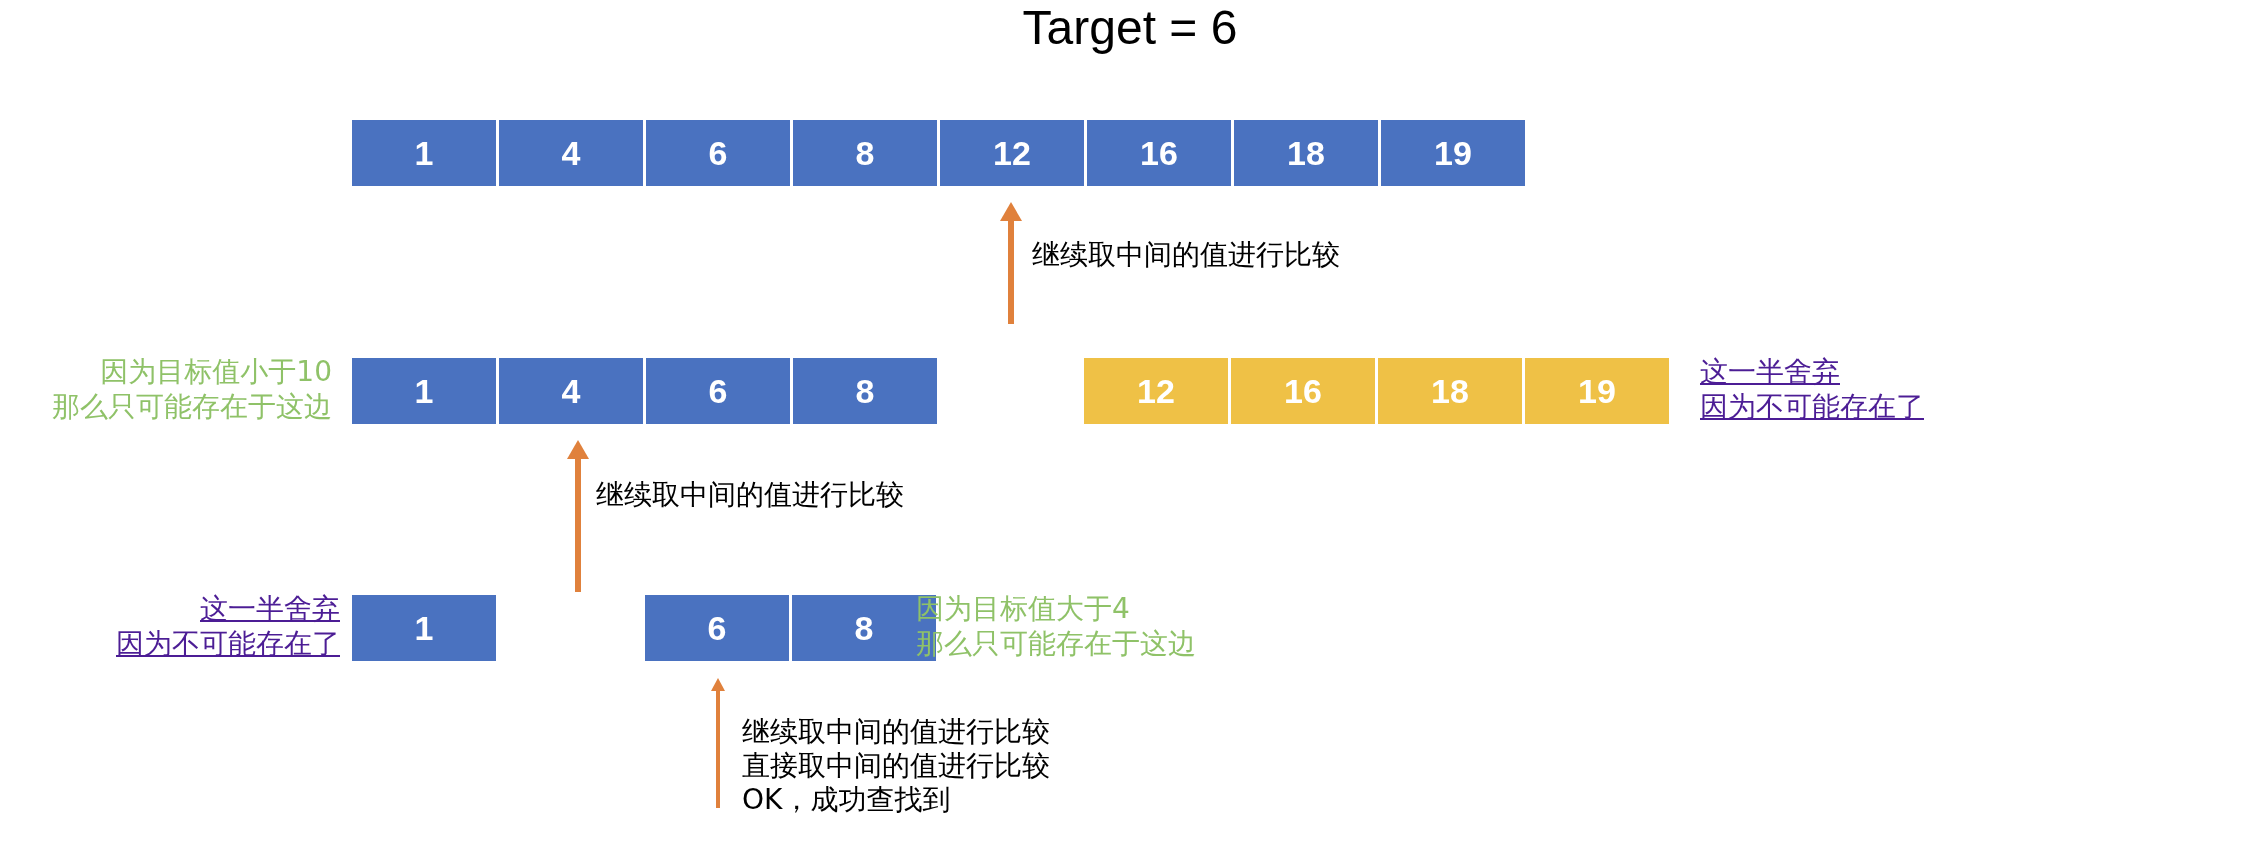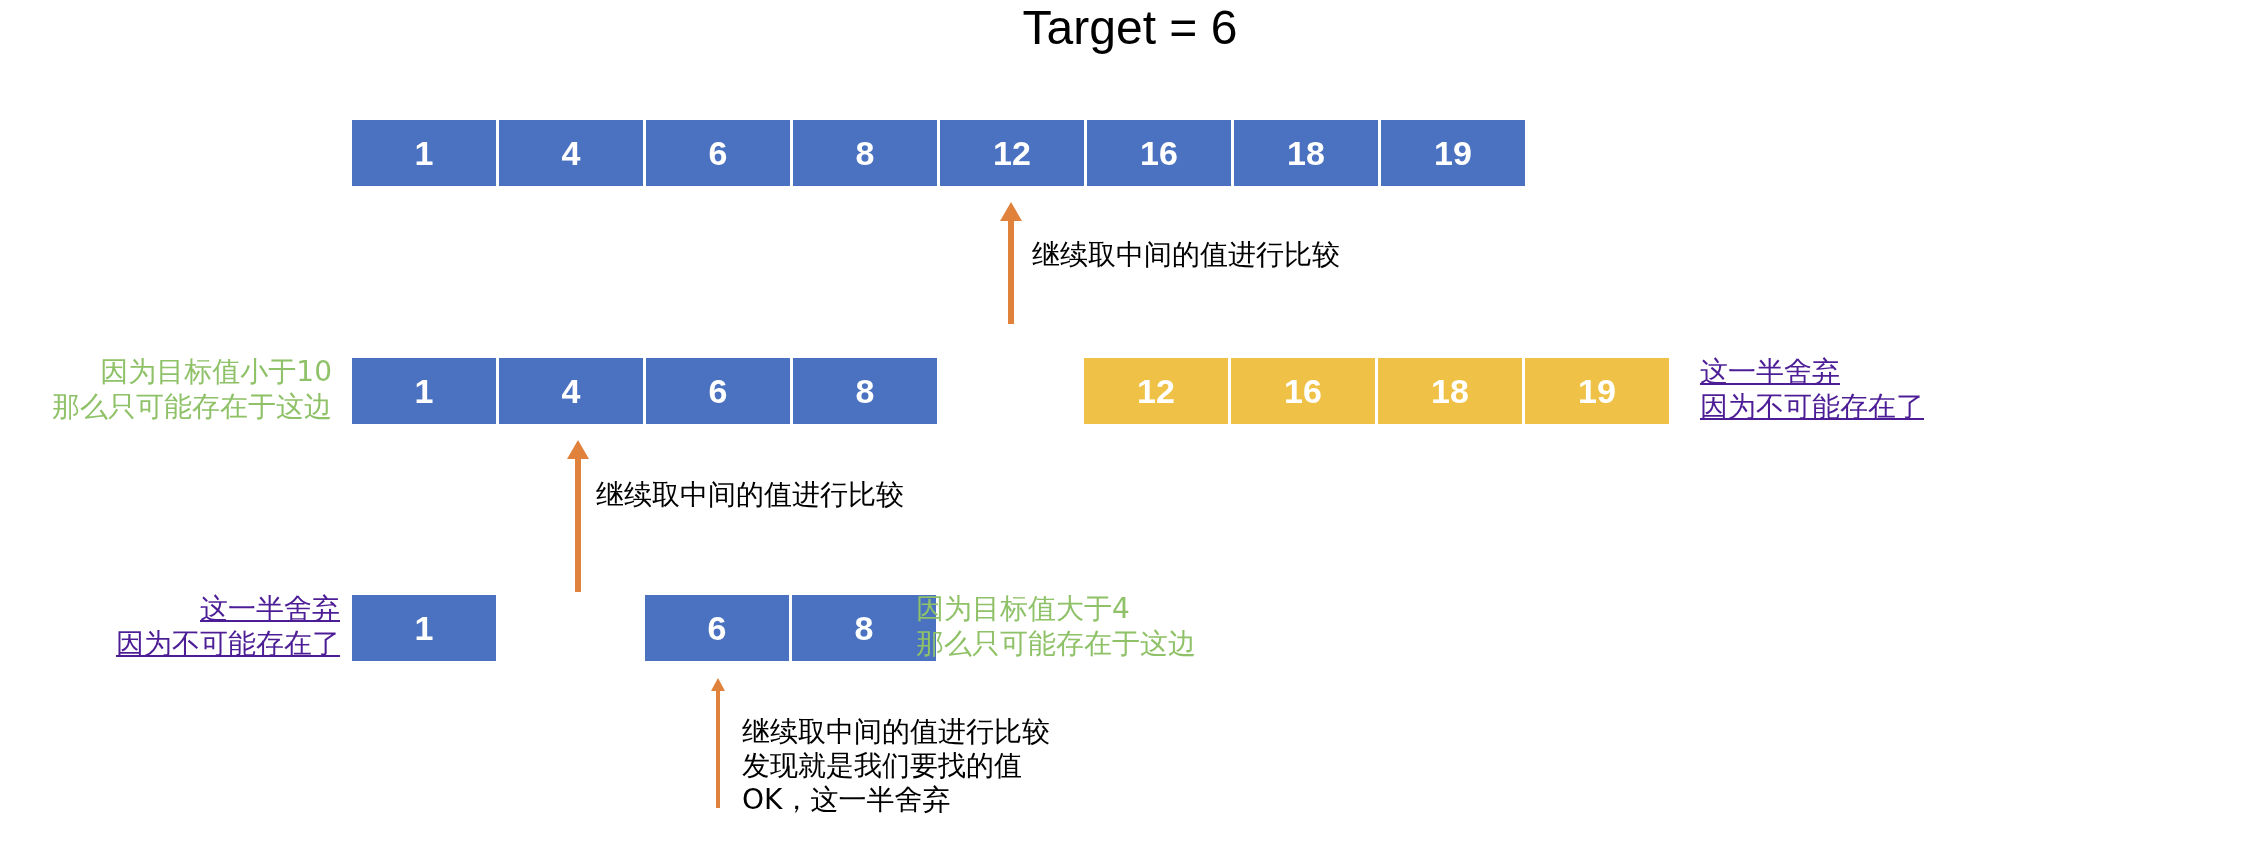--- a/index.html
+++ b/index.html
@@ -181,17 +181,17 @@
     <div>那么只可能存在于这边</div>
   </div>
 
   <div class="arrow small" style="left:711px; top:678px; height:130px;">
     <div class="head"></div>
     <div class="shaft" style="top:12px; height:118px;"></div>
   </div>
 
   <div class="note" style="left:742px; top:715px;">
     <div>继续取中间的值进行比较</div>
-    <div>发现就是我们要找的值</div>
-    <div>OK，这一半舍弃</div>
+    <div>直接取中间的值进行比较</div>
+    <div>OK，成功查找到</div>
   </div>
 
 </div>
 
 </body></html>

